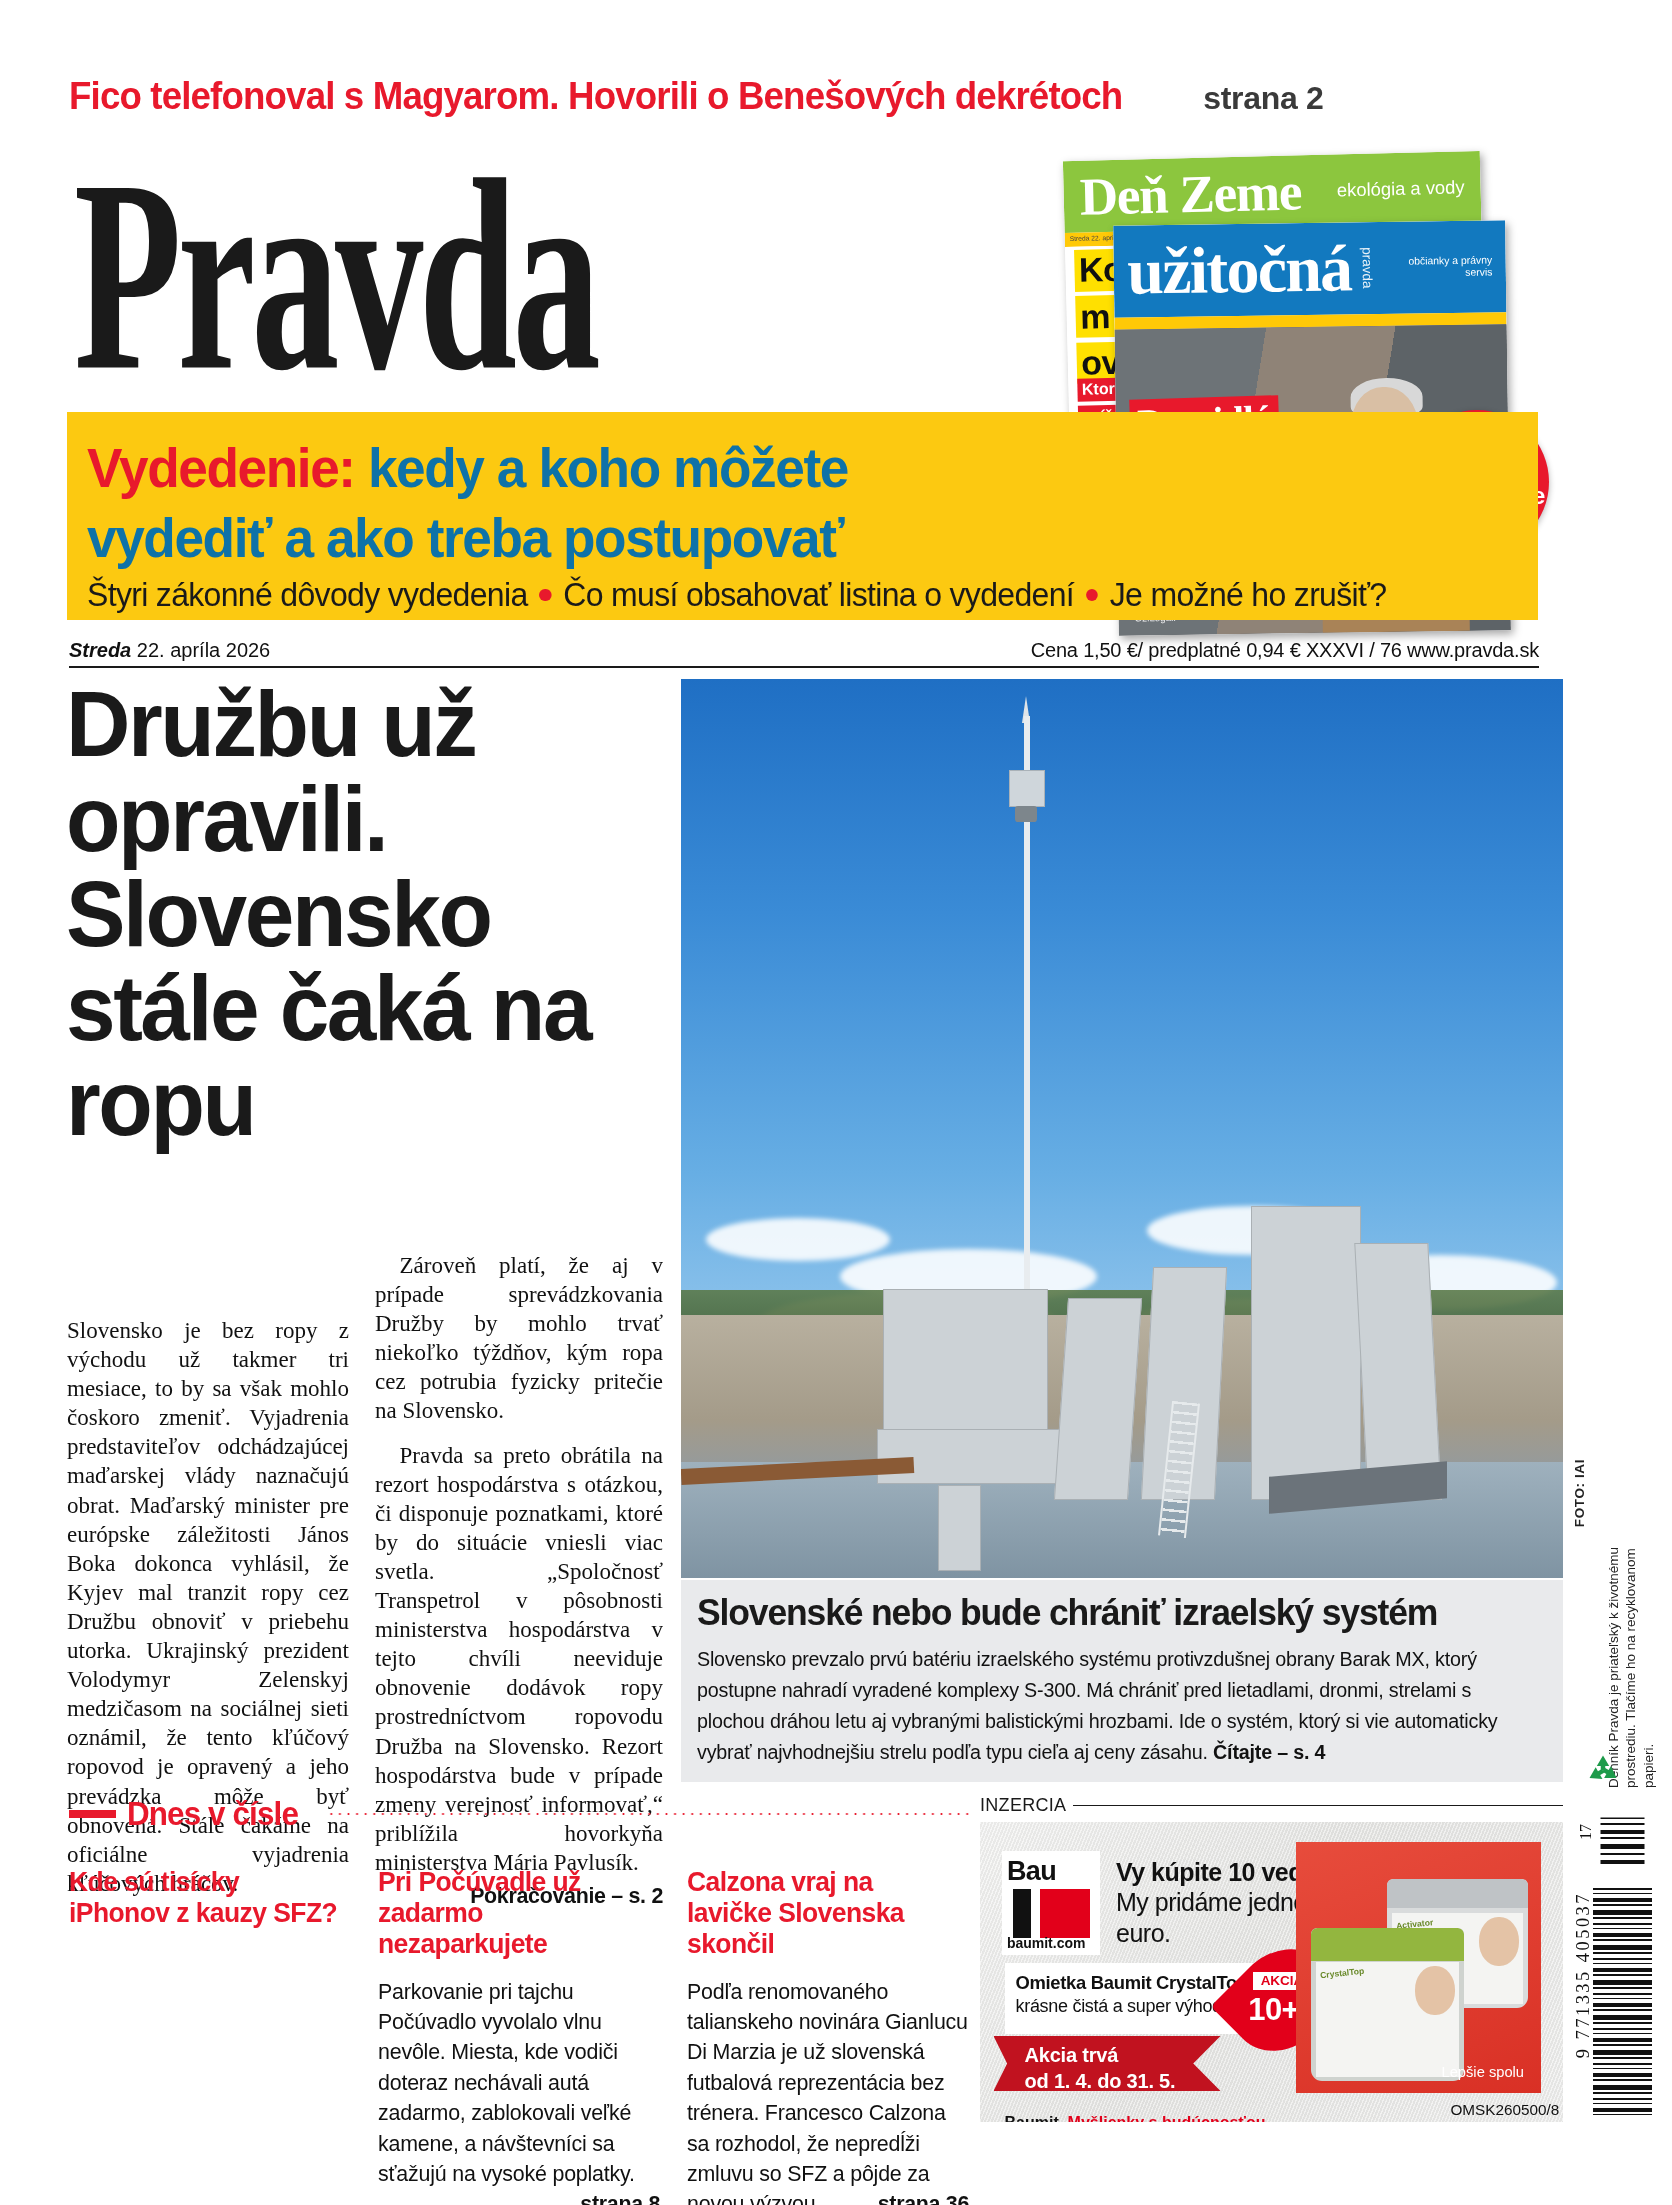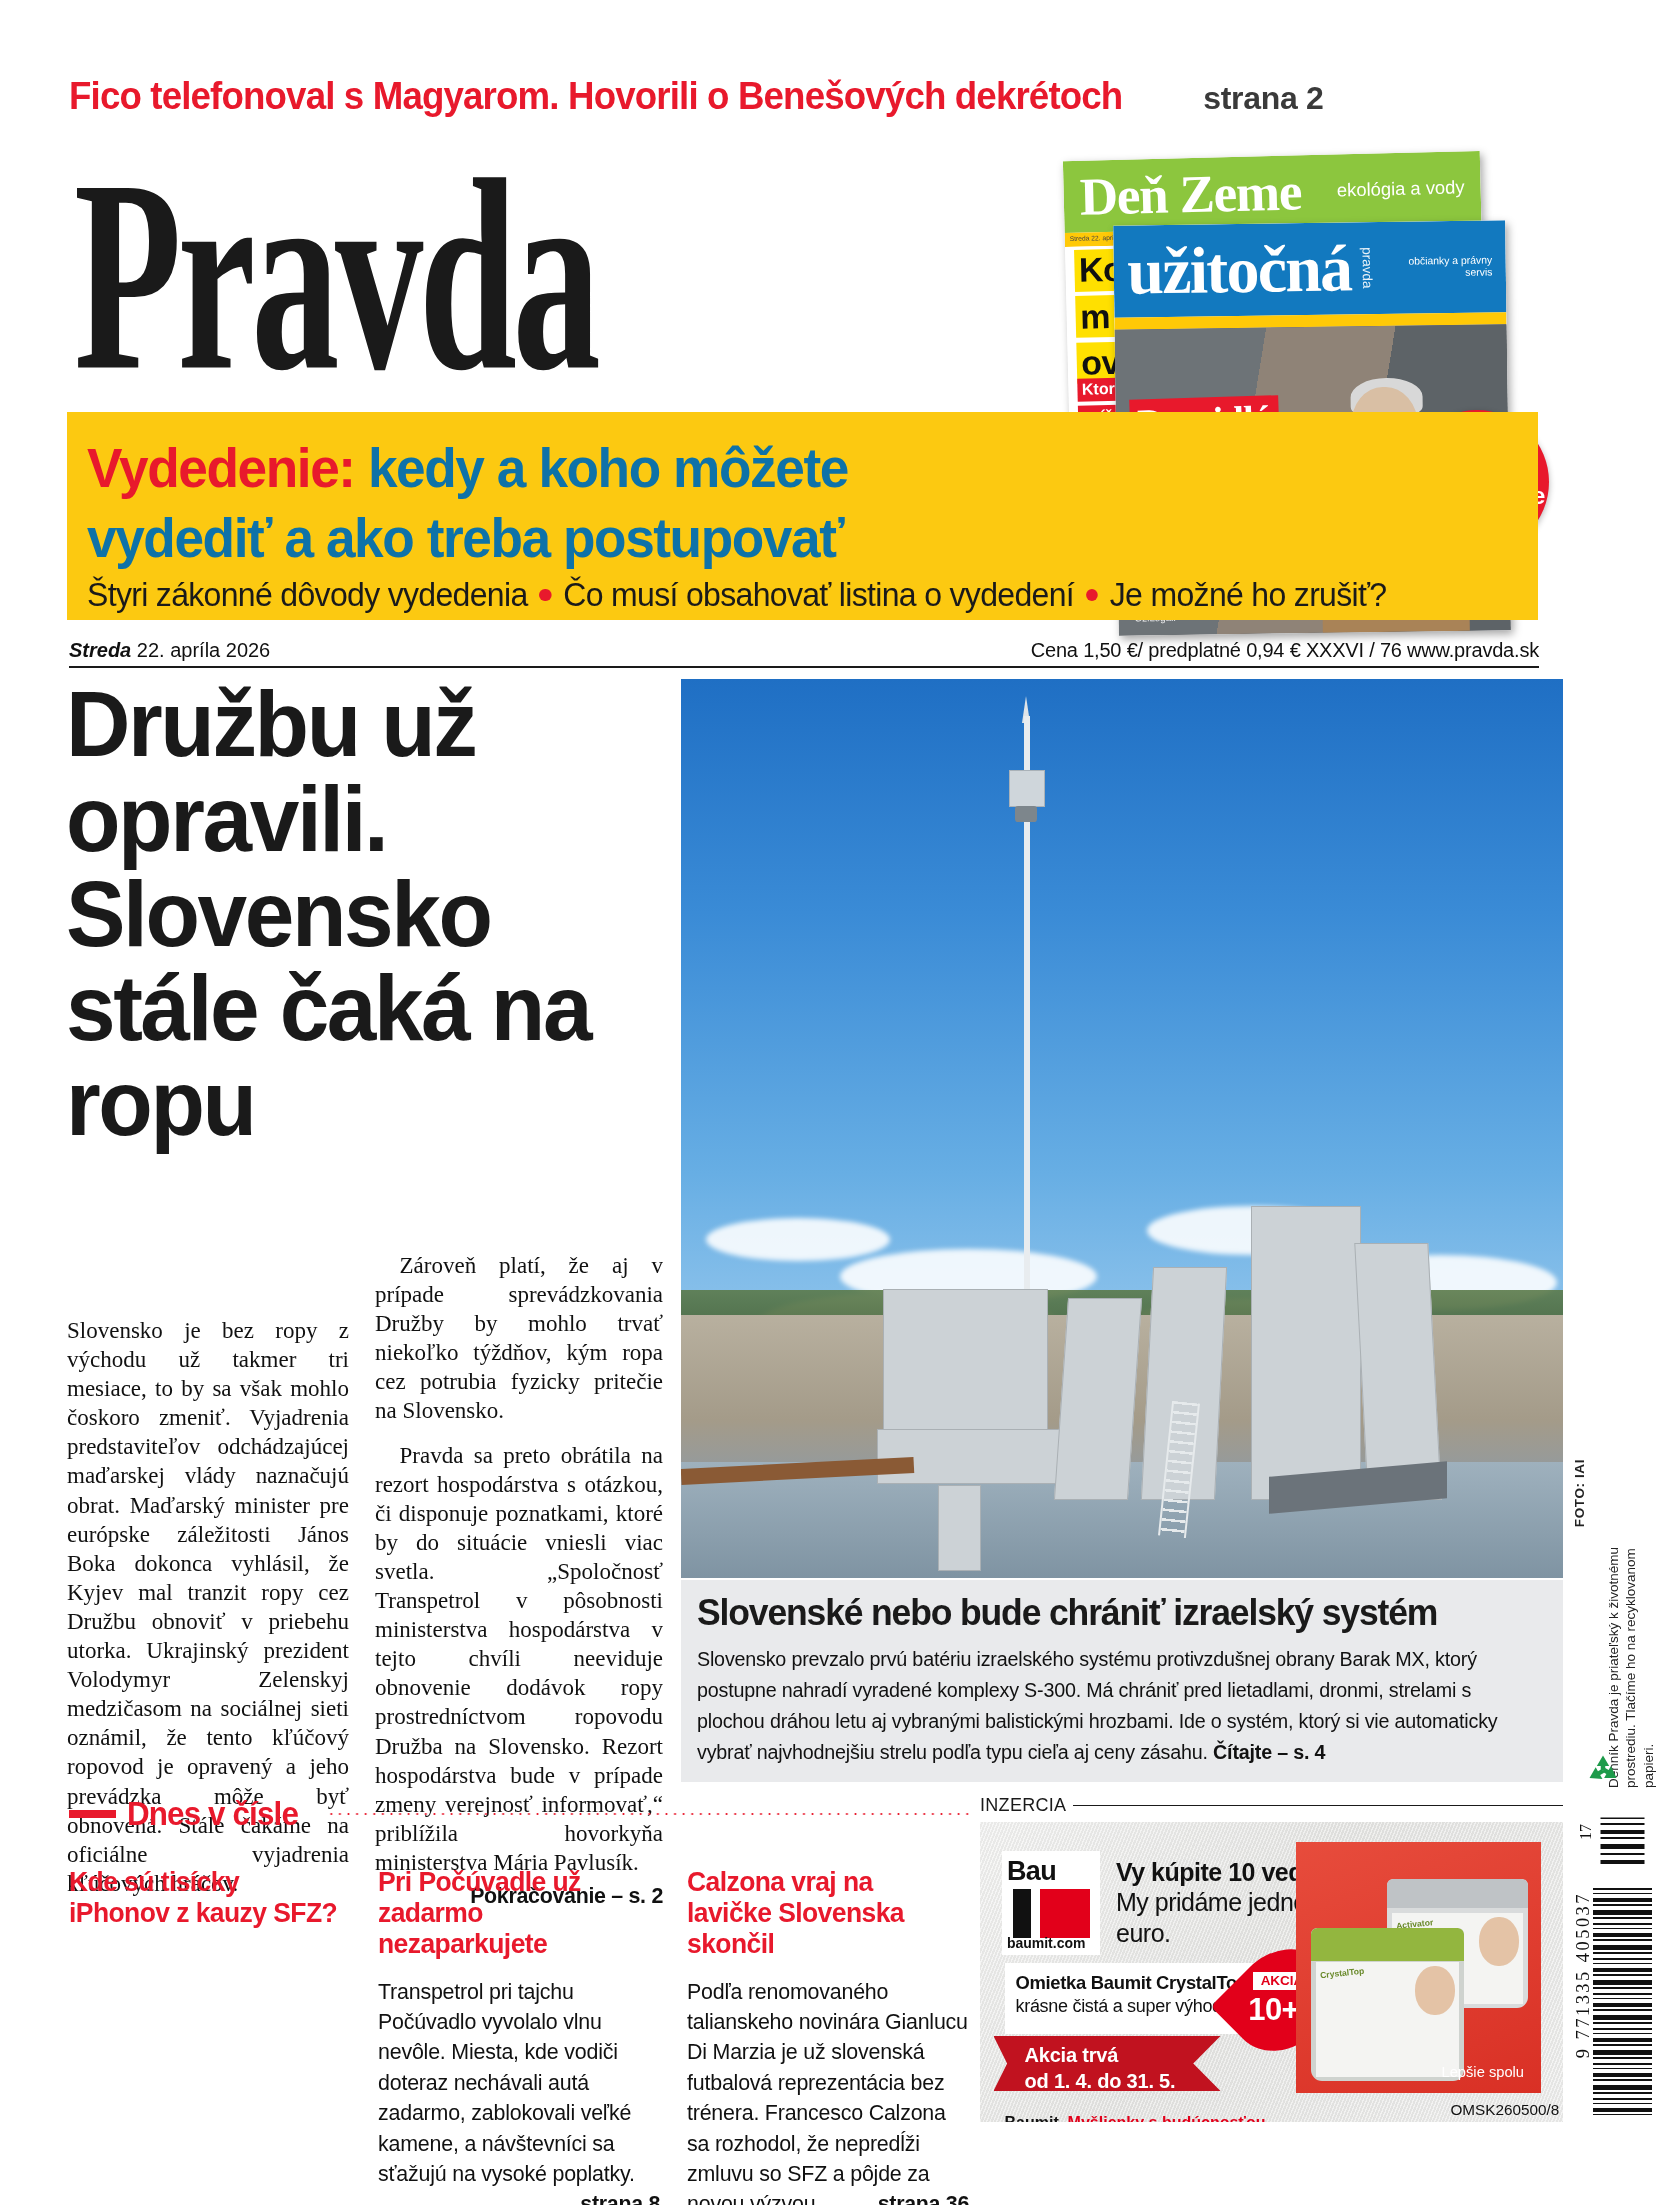--- a/index.html
+++ b/index.html
@@ -393,21 +393,21 @@
       <div class="dnes-dash"></div>
       <div class="dnes-title">Dnes v čísle</div>
       <div class="dnes-dots"></div>
     </div>
     <div class="dnes-cols">
       <div class="dnes-col">
         <h3>Kde sú tisícky iPhonov z kauzy SFZ?</h3>
       </div>
       <div class="dnes-col">
         <h3>Pri Počúvadle už zadarmo nezaparkujete</h3>
-        <p><span>Transpetrol pri tajchu Počúvadlo vyvolalo vlnu nevôle. Miesta, kde vodiči doteraz nechávali autá zadarmo, zablokovali veľké kamene, a návštevníci sa sťažujú na vysoké poplatky.</span> <span class="pg">strana 8</span></p>
+        <p><span>Parkovanie pri tajchu Počúvadlo vyvolalo vlnu nevôle. Miesta, kde vodiči doteraz nechávali autá zadarmo, zablokovali veľké kamene, a návštevníci sa sťažujú na vysoké poplatky.</span> <span class="pg">strana 8</span></p>
       </div>
       <div class="dnes-col">
         <h3>Calzona vraj na lavičke Slovenska skončil</h3>
         <p><span>Podľa renomovaného talianskeho novinára Gianlucu Di Marzia je už slovenská futbalová reprezentácia bez trénera. Francesco Calzona sa rozhodol, že nepredĺži zmluvu so SFZ a pôjde za novou výzvou.</span> <span class="pg">strana 36</span></p>
       </div>
     </div>
   </div>
 
   <div class="ad-wrap">
     <div class="ad-label">

